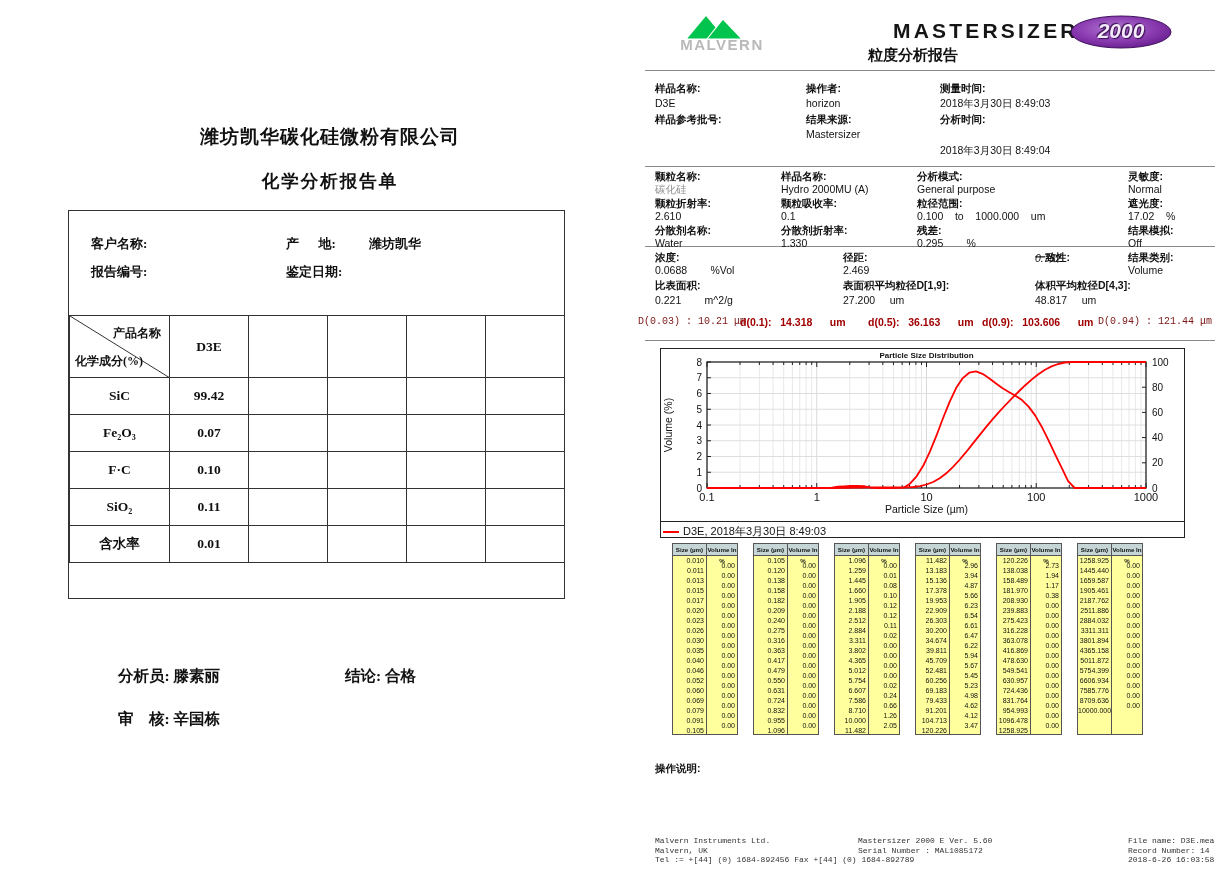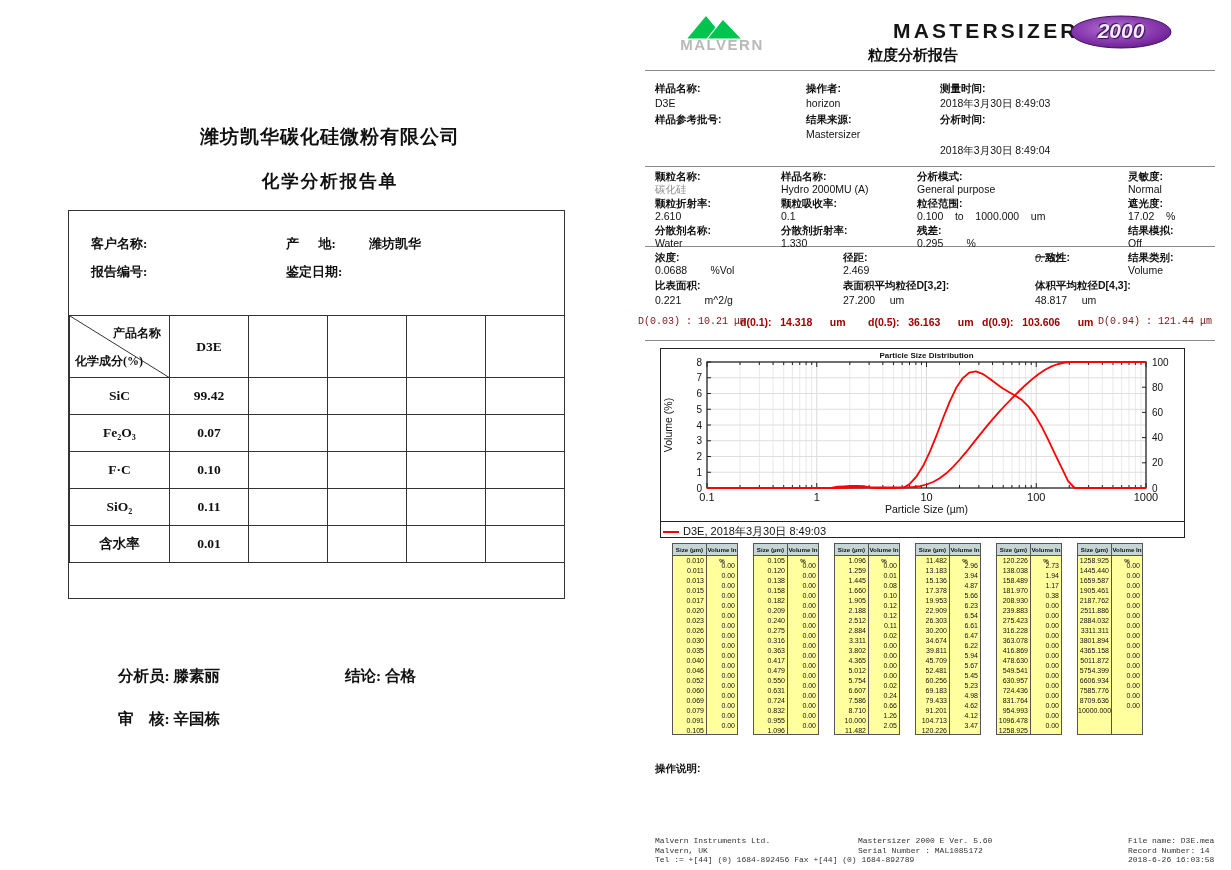--- a/index.html
+++ b/index.html
@@ -208,21 +208,21 @@
       <span class="lbl" style="left: 655px; top: 251px;">浓度:</span>
       <span class="val" style="left: 655px; top: 264px;">0.0688        %Vol</span>
       <span class="lbl" style="left: 843px; top: 251px;">径距:</span>
       <span class="val" style="left: 843px; top: 264px;">2.469</span>
       <span class="lbl" style="left: 1035px; top: 251px;">一致性:</span>
       <span class="val" style="left: 1035px; top: 252px; font-style: italic;">0.752</span>
       <span class="lbl" style="left: 1128px; top: 251px;">结果类别:</span>
       <span class="val" style="left: 1128px; top: 264px;">Volume</span>
       <span class="lbl" style="left: 655px; top: 279px;">比表面积:</span>
       <span class="val" style="left: 655px; top: 294px;">0.221        m^2/g</span>
-      <span class="lbl" style="left: 843px; top: 279px;">表面积平均粒径D[3,2]:</span>
+      <span class="lbl" style="left: 843px; top: 279px;">表面积平均粒径D[1,9]:</span>
       <span class="val" style="left: 843px; top: 294px;">27.200     um</span>
       <span class="lbl" style="left: 1035px; top: 279px;">体积平均粒径D[4,3]:</span>
       <span class="val" style="left: 1035px; top: 294px;">48.817     um</span>
     </div>
   <div id="d-line">
       <span class="dseg dmono" style="left: 638px;">D(0.03) : 10.21 μm</span>
       <span class="dseg dred" style="left: 740px;">d(0.1):   14.318      um</span>
       <span class="dseg dred" style="left: 868px;">d(0.5):   36.163      um</span>
       <span class="dseg dred" style="left: 982px;">d(0.9):   103.606      um</span>
       <span class="dseg dmono" style="left: 1098px;">D(0.94) : 121.44 μm</span>

